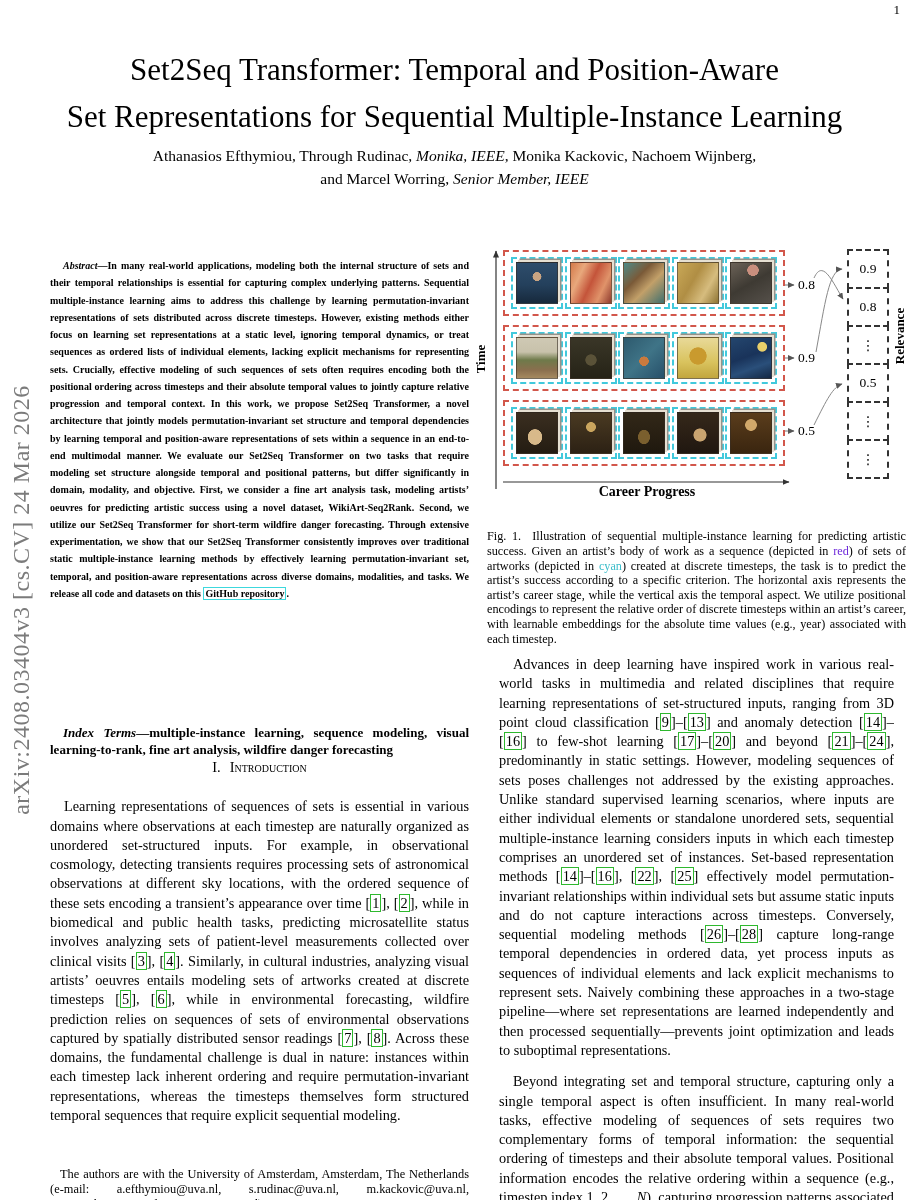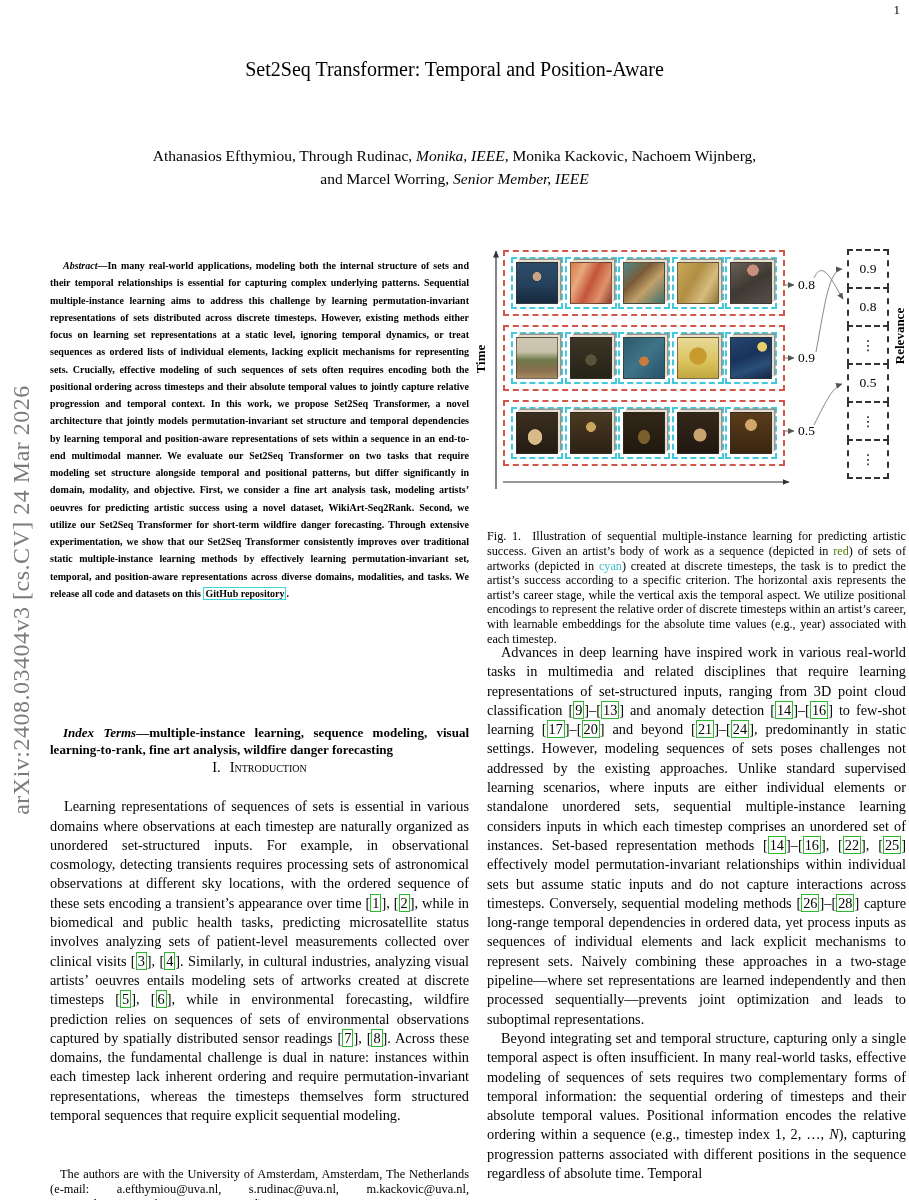--- a/index.html
+++ b/index.html
@@ -7,42 +7,42 @@
     width:909px;height:1200px;position:relative;background:#ffffff;
     font-family:"Liberation Serif", serif;color:#000;overflow:hidden;
   }
   .pageno{position:absolute;top:2px;right:9px;font-size:13px;}
   .arxiv-side{
     position:absolute;left:21px;top:600px;
     transform:translate(-50%,-50%) rotate(-90deg);
     font-size:24px;color:#7b7b7b;white-space:nowrap;letter-spacing:.5px;
   }
   .title{position:absolute;top:46px;left:40px;right:40px;text-align:center;
-    font-size:20px;line-height:47px;}
+    font-size:31px;line-height:47px;}
   .authors{position:absolute;top:144px;left:80px;right:80px;text-align:center;
     font-size:15.5px;line-height:23px;}
   .col-left{position:absolute;left:50px;top:247px;width:419px;height:953px;}
   .col-right{position:absolute;left:487px;top:241px;width:419px;height:959px;}
 
   .abstract{position:absolute;top:0;left:0;width:419px;height:452px;overflow:hidden;
     font-size:10px;font-weight:bold;line-height:17.25px;text-align:justify;text-indent:13px;}
   .index-terms{position:absolute;top:458px;left:0;width:419px;height:40px;overflow:hidden;
     font-size:13px;font-weight:bold;line-height:17.25px;text-align:justify;text-indent:13px;margin-top:19px;}
   .sec-heading{position:absolute;top:512px;left:0;width:419px;text-align:center;font-size:14.5px;}
   .sec-heading .num{margin-right:9px;}
   .sc{font-variant:small-caps;}
   .intro{position:absolute;top:536px;left:0;width:419px;height:368px;overflow:hidden;
     font-size:14.3px;line-height:19.3px;text-align:justify;text-indent:14px;}
   .footnote{position:absolute;top:908px;left:0;width:419px;height:45px;overflow:hidden;
     font-size:12.4px;line-height:14.9px;text-align:justify;text-indent:10px;}
 
   .seg-cite{border:1.2px solid #2eb82e;padding:0 1px;}
   .seg-link{border:1.5px solid #3cd8dd;padding:0 1px;}
   .seg-ital,.seg-math{font-style:italic;}
-  .seg-red{color:#4d7c0f;}
+  .seg-red{color:#6d28d9;}
   .seg-cyan{color:#3bbdca;}
 
   
   .figure{position:absolute;top:0;left:0;width:419px;height:262px;}
   .fig-svg{position:absolute;top:0;left:0;}
   #fig-rows{position:absolute;left:16px;top:9px;width:282px;display:flex;
     flex-direction:column;gap:9px;}
   .fig-row{height:62px;border:2px dashed #d2574b;display:flex;
     justify-content:space-between;align-items:center;padding:0 6px;}
   .fig-item{border:2px dashed #41c9dc;padding:3px;line-height:0;}
@@ -56,31 +56,32 @@
   .rel-box:first-child{margin-top:0;}
   .axis-label{font-weight:bold;font-size:13px;white-space:nowrap;}
   #time-label{position:absolute;left:-6px;top:118px;transform:translate(-50%,-50%) rotate(-90deg);}
   #relevance-label{position:absolute;left:413px;top:95px;transform:translate(-50%,-50%) rotate(-90deg);}
   #career-label{position:absolute;left:0;top:243px;width:320px;text-align:center;
     font-weight:bold;font-size:14px;}
 
   .caption{position:absolute;top:276px;left:0;width:419px;height:124px;overflow:hidden;
     font-size:12.2px;line-height:14.65px;text-align:justify;}
   .body-right{position:absolute;top:402px;left:0;width:419px;height:557px;overflow:hidden;}
-  .bp{font-size:14.3px;line-height:19.3px;text-align:justify;text-indent:14px;margin:0;}
+  .bp{font-size:14.3px;line-height:19.3px;text-align:justify;text-indent:14px;margin:12px;}
 </style>
 </head>
 <body>
 
 <div class="pageno">1</div>
 
 <div class="arxiv-side">arXiv:2408.03404v3  [cs.CV]  24 Mar 2026</div>
 
 <div class="title">
   <div>Set2Seq Transformer: Temporal and Position-Aware</div>
+  <div>Set Representations for Sequential Multiple-Instance Learning</div>
 </div>
 
 <div class="authors">
   <div><span>Athanasios Efthymiou, Through Rudinac, </span><span class="seg-ital">Monika, IEEE</span><span>, Monika Kackovic, Nachoem Wijnberg,</span></div>
   <div><span>and Marcel Worring, </span><span class="seg-ital">Senior Member, IEEE</span></div>
 </div>
 
 <div class="col-left">
   <p class="abstract"><span class="seg-ital">Abstract</span><span>—In many real-world applications, modeling both the internal structure of sets and their temporal relationships is essential for capturing complex underlying patterns. Sequential multiple-instance learning aims to address this challenge by learning permutation-invariant representations of sets distributed across discrete timesteps. However, existing methods either focus on learning set representations at a static level, ignoring temporal dynamics, or treat sequences as ordered lists of individual elements, lacking explicit mechanisms for representing sets. Crucially, effective modeling of such sequences of sets often requires encoding both the positional ordering across timesteps and their absolute temporal values to jointly capture relative progression and temporal context. In this work, we propose Set2Seq Transformer, a novel architecture that jointly models permutation-invariant set structure and temporal dependencies by learning temporal and position-aware representations of sets within a sequence in an end-to-end multimodal manner. We evaluate our Set2Seq Transformer on two tasks that require modeling set structure alongside temporal and positional patterns, but differ significantly in domain, modality, and objective. First, we consider a fine art analysis task, modeling artists’ oeuvres for predicting artistic success using a novel dataset, WikiArt-Seq2Rank. Second, we utilize our Set2Seq Transformer for short-term wildfire danger forecasting. Through extensive experimentation, we show that our Set2Seq Transformer consistently improves over traditional static multiple-instance learning methods by effectively learning permutation-invariant set, temporal, and position-aware representations across diverse domains, modalities, and tasks. We release all code and datasets on this </span><span class="seg-link">GitHub repository</span><span>.</span></p>
   <p class="index-terms"><span class="seg-ital">Index Terms</span><span>—multiple-instance learning, sequence modeling, visual learning-to-rank, fine art analysis, wildfire danger forecasting</span></p>
@@ -179,20 +180,21 @@
       <div class="rel-box">0.9</div>
       <div class="rel-box">0.8</div>
       <div class="rel-box">⋮</div>
       <div class="rel-box">0.5</div>
       <div class="rel-box">⋮</div>
       <div class="rel-box">⋮</div>
     </div>
 
     <div id="time-label" class="axis-label">Time</div>
     <div id="relevance-label" class="axis-label">Relevance</div>
+    <div id="career-label">Career Progress</div>
   </div>
 
   <p class="caption"><span>Fig. 1.&nbsp; Illustration of sequential multiple-instance learning for predicting artistic success. Given an artist’s body of work as a sequence (depicted in </span><span class="seg-red">red</span><span>) of sets of artworks (depicted in </span><span class="seg-cyan">cyan</span><span>) created at discrete timesteps, the task is to predict the artist’s success according to a specific criterion. The horizontal axis represents the artist’s career stage, while the vertical axis the temporal aspect. We utilize positional encodings to represent the relative order of discrete timesteps within an artist’s career, with learnable embeddings for the absolute time values (e.g., year) associated with each timestep.</span></p>
 
   <div class="body-right">
     <p class="bp"><span>Advances in deep learning have inspired work in various real-world tasks in multimedia and related disciplines that require learning representations of set-structured inputs, ranging from 3D point cloud classification [</span><span class="seg-cite">9</span><span>]–[</span><span class="seg-cite">13</span><span>] and anomaly detection [</span><span class="seg-cite">14</span><span>]–[</span><span class="seg-cite">16</span><span>] to few-shot learning [</span><span class="seg-cite">17</span><span>]–[</span><span class="seg-cite">20</span><span>] and beyond [</span><span class="seg-cite">21</span><span>]–[</span><span class="seg-cite">24</span><span>], predominantly in static settings. However, modeling sequences of sets poses challenges not addressed by the existing approaches. Unlike standard supervised learning scenarios, where inputs are either individual elements or standalone unordered sets, sequential multiple-instance learning considers inputs in which each timestep comprises an unordered set of instances. Set-based representation methods [</span><span class="seg-cite">14</span><span>]–[</span><span class="seg-cite">16</span><span>], [</span><span class="seg-cite">22</span><span>], [</span><span class="seg-cite">25</span><span>] effectively model permutation-invariant relationships within individual sets but assume static inputs and do not capture interactions across timesteps. Conversely, sequential modeling methods [</span><span class="seg-cite">26</span><span>]–[</span><span class="seg-cite">28</span><span>] capture long-range temporal dependencies in ordered data, yet process inputs as sequences of individual elements and lack explicit mechanisms to represent sets. Naively combining these approaches in a two-stage pipeline—where set representations are learned independently and then processed sequentially—prevents joint optimization and leads to suboptimal representations.</span></p>
     <p class="bp"><span>Beyond integrating set and temporal structure, capturing only a single temporal aspect is often insufficient. In many real-world tasks, effective modeling of sequences of sets requires two complementary forms of temporal information: the sequential ordering of timesteps and their absolute temporal values. Positional information encodes the relative ordering within a sequence (e.g., timestep index 1, 2, …, </span><span class="seg-math">N</span><span>), capturing progression patterns associated with different positions in the sequence regardless of absolute time. Temporal</span></p>
   </div>
 </div>
 

